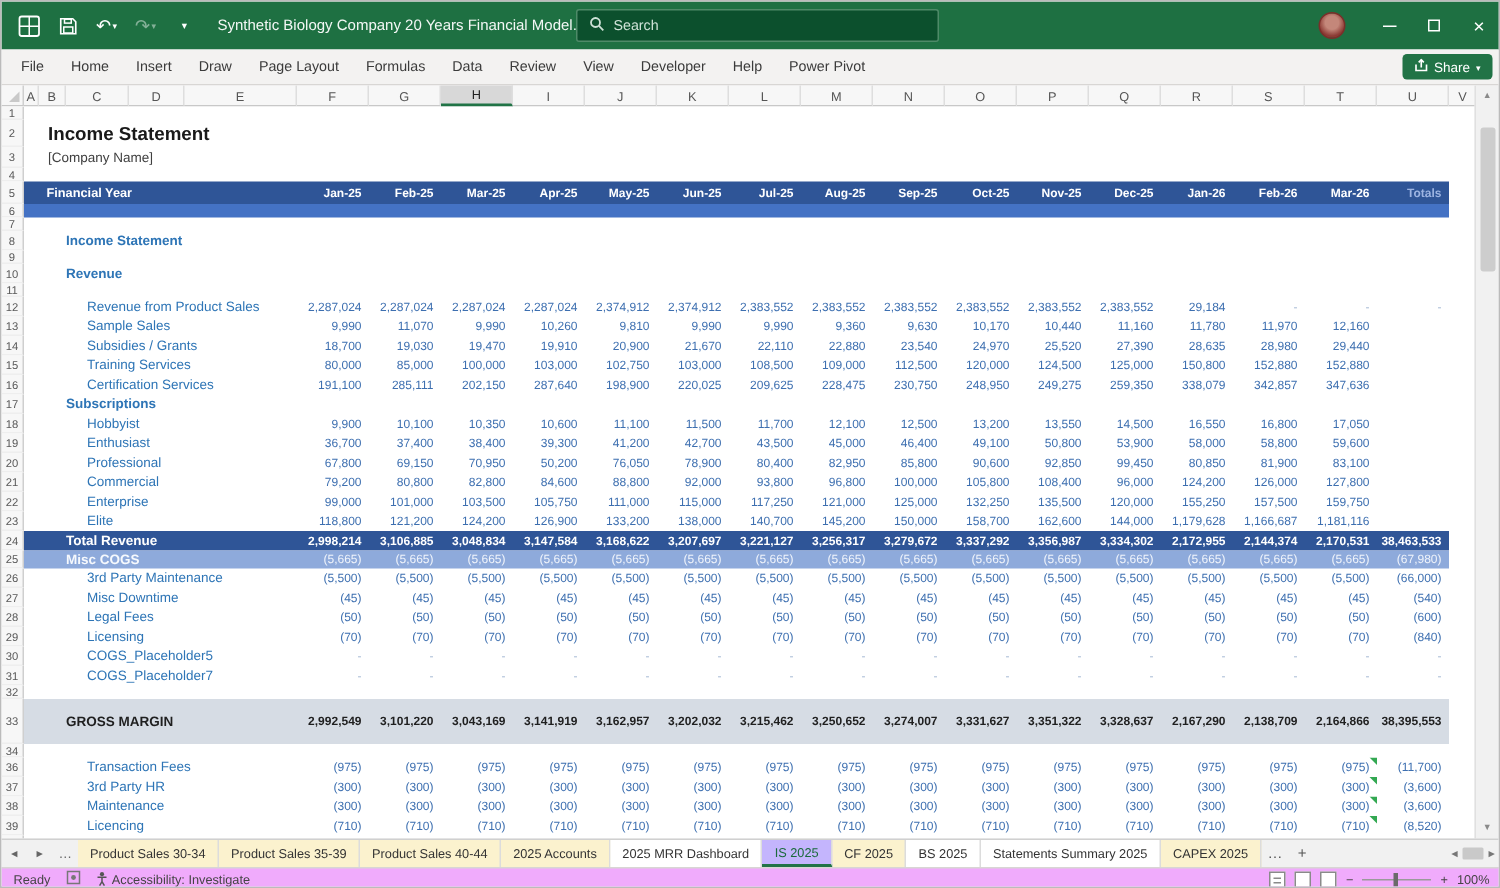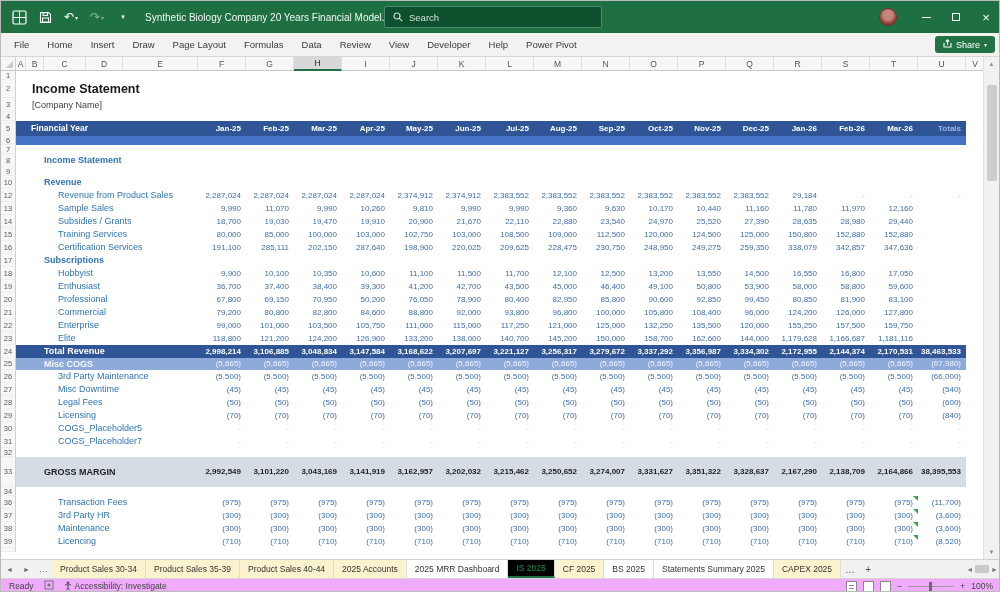--- a/index.html
+++ b/index.html
@@ -12,21 +12,21 @@
   body{background:#fff;}
   .app{position:relative;width:1000px;height:592px;overflow:hidden;background:#fff;border:1px solid #bbb;}
 
   
   .titlebar{position:absolute;left:0;top:0;width:1000px;height:32px;background:var(--titlebar-green);display:flex;align-items:center;color:#fff;}
   .qat{display:flex;align-items:center;gap:10px;padding-left:10px;}
   .qicon{width:16px;height:16px;display:flex;align-items:center;justify-content:center;font-size:12px;color:#fff;cursor:default;}
   .qicon svg{display:block}
   .dim{opacity:.45}
   .doc-title{font-size:10px;color:#fff;margin-left:14px;white-space:nowrap;opacity:.95}
-  .searchbox{position:absolute;left:383px;top:5px;width:218px;height:22px;background:var(--search-green);border:1px solid #4e8a68;border-radius:2px;display:flex;align-items:center;padding:0 8px;gap:6px;}
+  .searchbox{position:absolute;left:383px;top:5px;width:242px;height:22px;background:var(--search-green);border:1px solid #4e8a68;border-radius:2px;display:flex;align-items:center;padding:0 8px;gap:6px;}
   .searchbox input{background:transparent;border:none;outline:none;color:#e2efe7;font-size:9.5px;width:100%;}
   .searchbox input::placeholder{color:#cfe2d7;}
   .tb-right{position:absolute;right:0;top:0;height:32px;display:flex;align-items:center;}
   .avatar{width:18px;height:18px;border-radius:50%;background:radial-gradient(circle at 50% 38%, #c4877a 0 35%, #8b3a34 70%);margin-right:14px;border:1px solid #7a2f2a;}
   .winbtn{width:30px;height:32px;display:flex;align-items:center;justify-content:center;font-size:13px;color:#fff;}
   .restore-glyph{width:8px;height:8px;border:1px solid #fff;position:relative;}
   .min-glyph{width:9px;border-top:1px solid #fff;}
 
   
   .menubar{position:absolute;left:0;top:32px;width:1000px;height:24px;background:#f3f2f1;border-bottom:1px solid #d8d6d4;display:flex;align-items:center;}
@@ -81,21 +81,21 @@
   .vscroll{position:absolute;right:0;top:56px;width:16px;height:502px;background:#f1f1f1;border-left:1px solid #e0e0e0;display:flex;flex-direction:column;align-items:center;}
   .varrow{height:14px;width:16px;display:flex;align-items:center;justify-content:center;font-size:6px;color:#8a8a8a;}
   .vthumb{width:10px;height:96px;background:#cdcdcd;border-radius:2px;margin-top:14px;}
   .vspacer{flex:1}
 
   
   .tabbar{position:absolute;left:0;top:558px;width:1000px;height:19px;background:#f1f1f1;border-top:1px solid #d0d0d0;display:flex;align-items:stretch;font-size:8.5px;color:#444;}
   .tnav{width:17px;display:flex;align-items:center;justify-content:center;color:#666;font-size:7px;}
   .stab{display:flex;align-items:center;padding:0 8px;border-right:1px solid #dcdcdc;background:#fff;white-space:nowrap;color:#333;}
   .stab.yellow{background:var(--tab-yellow);}
-  .stab.active{background:#000000;color:#1a6a3c;font-weight:700;border-bottom:2px solid var(--accent-green);}
+  .stab.active{background:#c4b5fd;color:#1a6a3c;font-weight:400;border-bottom:2px solid var(--accent-green);}
   .tbtn{width:18px;display:flex;align-items:center;justify-content:center;color:#555;font-size:10px;}
   .hscroll{margin-left:auto;display:flex;align-items:center;gap:2px;padding-right:3px;color:#777;font-size:7px;}
   .hthumb{width:14px;height:8px;background:#c9c9c9;border-radius:1px;}
 
   
   .statusbar{position:absolute;left:0;top:577px;width:1000px;height:15px;background:#f0abfc;border-top:1px solid #d8d6d4;display:flex;align-items:center;font-size:8.5px;color:#444;}
   .sb-left{display:flex;align-items:center;gap:10px;padding-left:8px;}
   .sb-right{margin-left:auto;display:flex;align-items:center;gap:6px;padding-right:8px;}
   .viewicon{width:11px;height:11px;border:1px solid #8a8a8a;position:relative;background:#fff;}
   .viewicon.grid::after{content:"";position:absolute;left:2px;right:2px;top:3px;border-top:1px solid #8a8a8a;box-shadow:0 3px 0 #8a8a8a;}
@@ -279,20 +279,24 @@
           <div class="freecell t-section">Income Statement</div>
         </div>
         <div class="rowline k-spacer">
           <div class="rn">9</div>
           <div class="freecell"></div>
         </div>
         <div class="rowline k-section">
           <div class="rn">10</div>
           <div class="freecell t-section">Revenue</div>
         </div>
+        <div class="rowline k-spacer">
+          <div class="rn">11</div>
+          <div class="freecell"></div>
+        </div>
         <div class="rowline k-item">
           <div class="rn">12</div>
           <div class="cells b-item">
             <div class="lab">Revenue from Product Sales</div>
             <div class="c">2,287,024</div>
             <div class="c">2,287,024</div>
             <div class="c">2,287,024</div>
             <div class="c">2,287,024</div>
             <div class="c">2,374,912</div>
             <div class="c">2,374,912</div>

